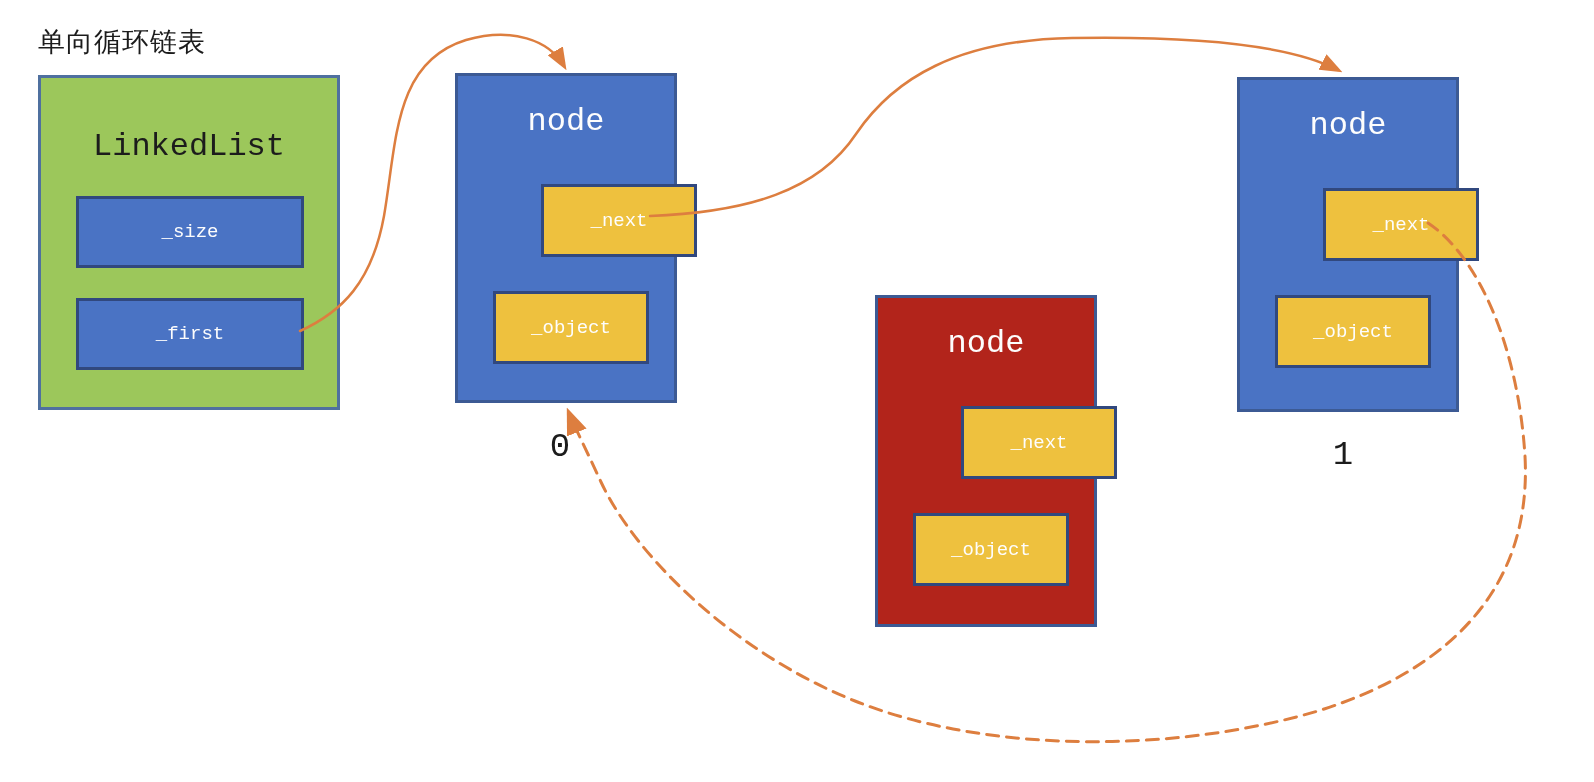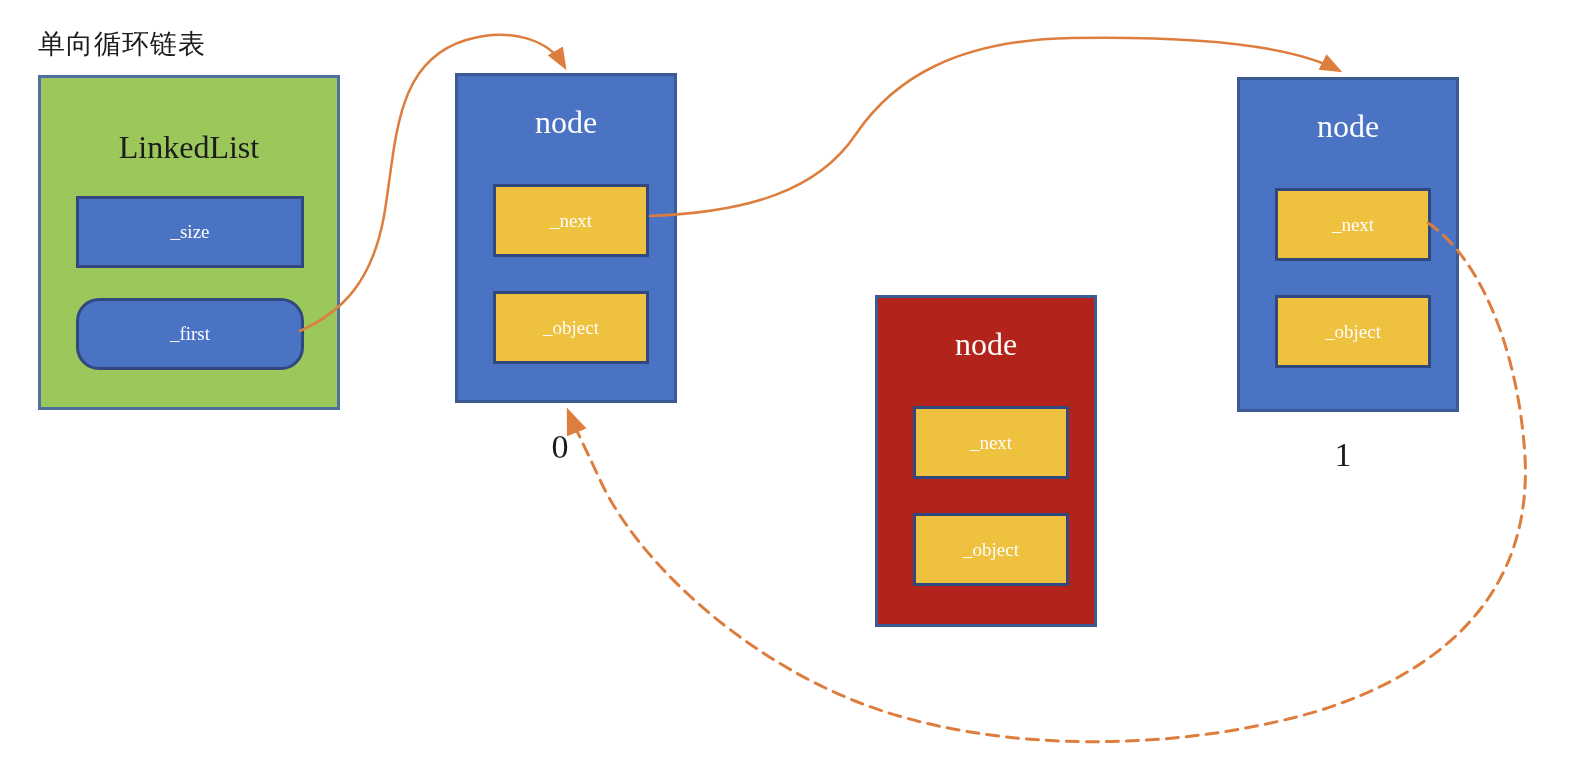--- a/index.html
+++ b/index.html
@@ -1,18 +1,18 @@
 <!DOCTYPE html>
 <html style="--green-fill: #9cc75b; --green-border: #4f709f; --blue-fill: #4a73c4; --blue-border: #3c5a94; --field-border: #31487e; --yellow-fill: #eec13e; --red-fill: #b2241b; --arrow: #dd7e3f; --text-dark: #1c1c1c; --text-light: #fdfdfd;"><head>
 <meta charset="utf-8">
 <style>
   html,body { margin:0; padding:0; background:#ffffff; }
   .canvas {
     position:relative; width:1594px; height:782px; background:#ffffff;
-    font-family:Liberation Serif, serif; overflow:hidden;
+    font-family:Liberation Mono, monospace; overflow:hidden;
   }
   .diagram-title {
     position:absolute; left:38px; top:28px; font-size:27px; line-height:32px;
     color:var(--text-dark); letter-spacing:1px;
   }
   .box { position:absolute; box-sizing:border-box; }
   .box-heading {
     position:absolute; left:0; right:0; text-align:center;
     font-size:32px; line-height:36px;
   }
@@ -23,27 +23,27 @@
   }
 
   
   .linkedlist {
     left:38px; top:75px; width:302px; height:335px;
     background:var(--green-fill); border:3px solid var(--green-border);
   }
   .linkedlist .box-heading { top:51px; color:var(--text-dark); }
   .linkedlist .field { left:35px; width:228px; height:72px; background:var(--blue-fill); }
   .linkedlist .field.f1 { top:118px; }
-  .linkedlist .field.f2 { top:220px;border-radius:23px; }
+  .linkedlist .field.f2 { top:220px; }
 
   
   .node { width:222px; border:3px solid var(--blue-border); }
   .node .box-heading { top:28px; color:var(--text-light); }
   .node .field { left:35px; width:156px; height:73px; background:var(--yellow-fill); }
-  .node .field.f1 { top:108px; }
+  .node .field.f1 { top:108px;margin-left:48px; }
   .node .field.f2 { top:215px;text-align:right; }
 
   .node0    { left:455px;  top:73px;  height:330px; background:var(--blue-fill); }
   .node-new { left:875px;  top:295px; height:332px; background:var(--red-fill); }
   .node1    { left:1237px; top:77px;  height:335px; background:var(--blue-fill); }
 
   .index-label {
     position:absolute; width:60px; text-align:center;
     font-size:34px; color:var(--text-dark);
   }

